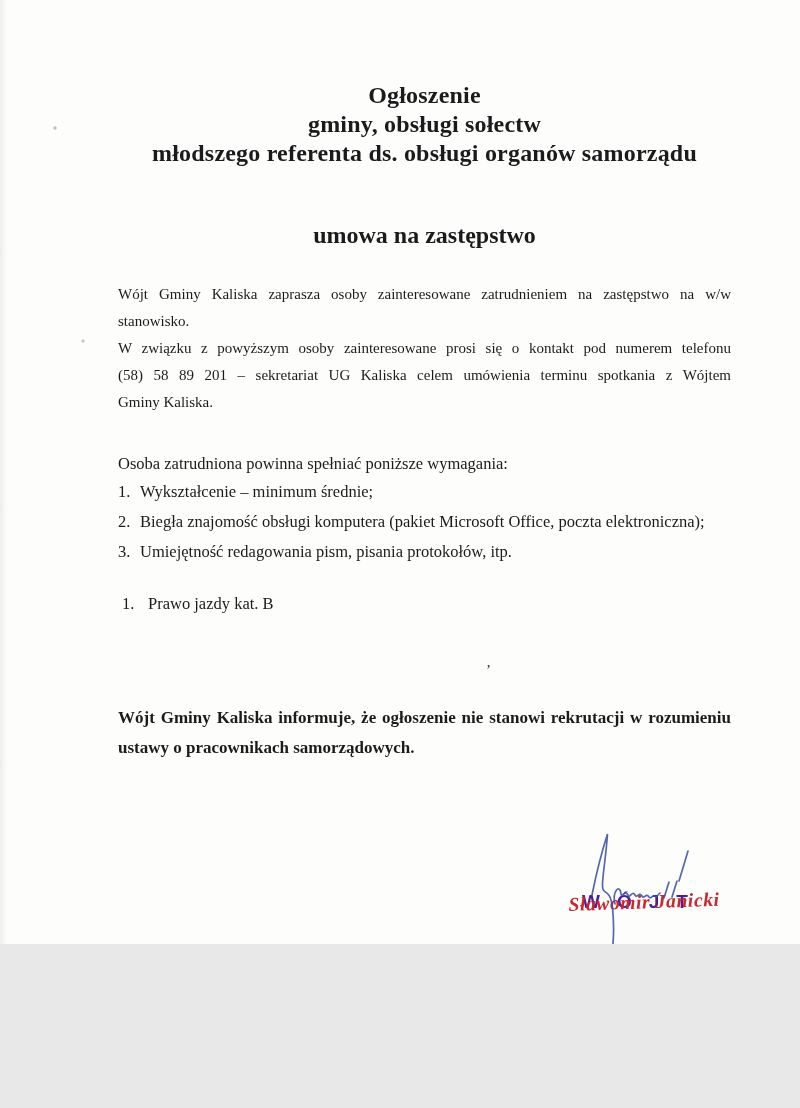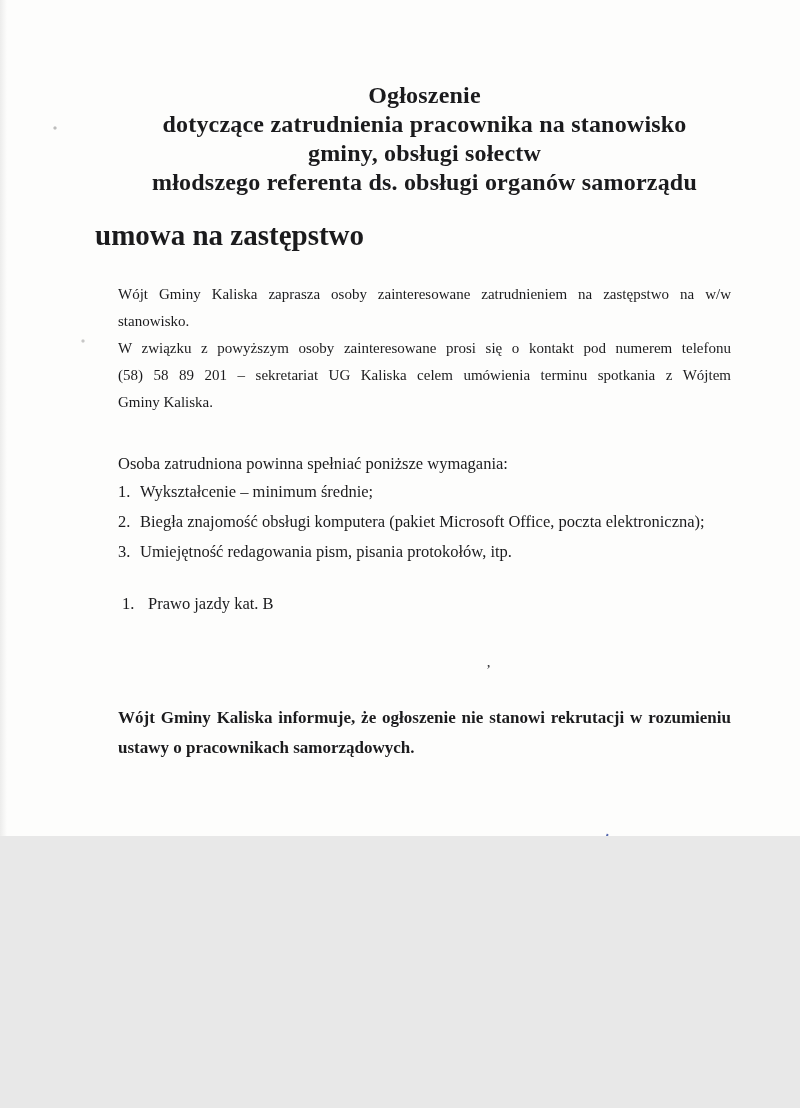--- a/index.html
+++ b/index.html
@@ -1,18 +1,18 @@
 <!DOCTYPE html>
 <html lang="pl"><head>
 <meta charset="utf-8">
 <style>
   html,body { margin:0; padding:0; background:#e8e8e8; }
   .page {
     position:relative;
-    width:800px; height:836px;
+    width:800px; height:944px;
     margin:0 auto;
     background:#fdfdfc;
     font-family:"Liberation Serif", serif;
     color:#1b1b1d;
     overflow:hidden;
   }
   
   .page::before {
     content:"";
     position:absolute; inset:0;
@@ -23,22 +23,22 @@
       linear-gradient(90deg, rgba(150,150,150,.16), rgba(150,150,150,0) 7px);
   }
   .doc-title {
     position:absolute; top:81px; left:95px; width:659px;
     text-align:center; font-weight:bold;
     font-size:24px; line-height:29px;
     letter-spacing:0.2px;
   }
   .doc-subtitle {
     position:absolute; top:221px; left:95px; width:659px;
-    text-align:left; font-weight:bold;
-    font-size:29px; line-height:29px;
+    text-align:center; font-weight:bold;
+    font-size:24px; line-height:29px;
   }
   .body-block {
     position:absolute; top:281px; left:118px; width:613px;
     font-size:15px; line-height:27px;
   }
   .jlines > div { text-align:justify; text-align-last:justify; }
   .jlines > div:last-child { text-align:justify; text-align-last:left; }
   .req-block { position:absolute; top:450px; left:118px; width:613px; font-size:16.5px; }
   .req-intro { line-height:27px; }
   .num-list .li { display:flex; line-height:30px; }
@@ -73,21 +73,20 @@
   }
   .sig-svg { position:absolute; top:822px; left:550px; pointer-events:none; }
 </style>
 </head>
 <body>
 
 <div class="page">
 
   <div class="doc-title jlines-none">
       <div>Ogłoszenie</div>
-      <div>dotyczące zatrudnienia pracownika na stanowisko</div>
       <div>gminy, obsługi sołectw</div>
       <div>młodszego referenta ds. obsługi organów samorządu</div>
     </div>
 
   <div class="doc-subtitle">umowa na zastępstwo</div>
 
   <div class="body-block">
     <div class="jlines">
         <div>Wójt Gminy Kaliska zaprasza osoby zainteresowane zatrudnieniem na zastępstwo na w/w</div>
         <div>stanowisko.</div>

